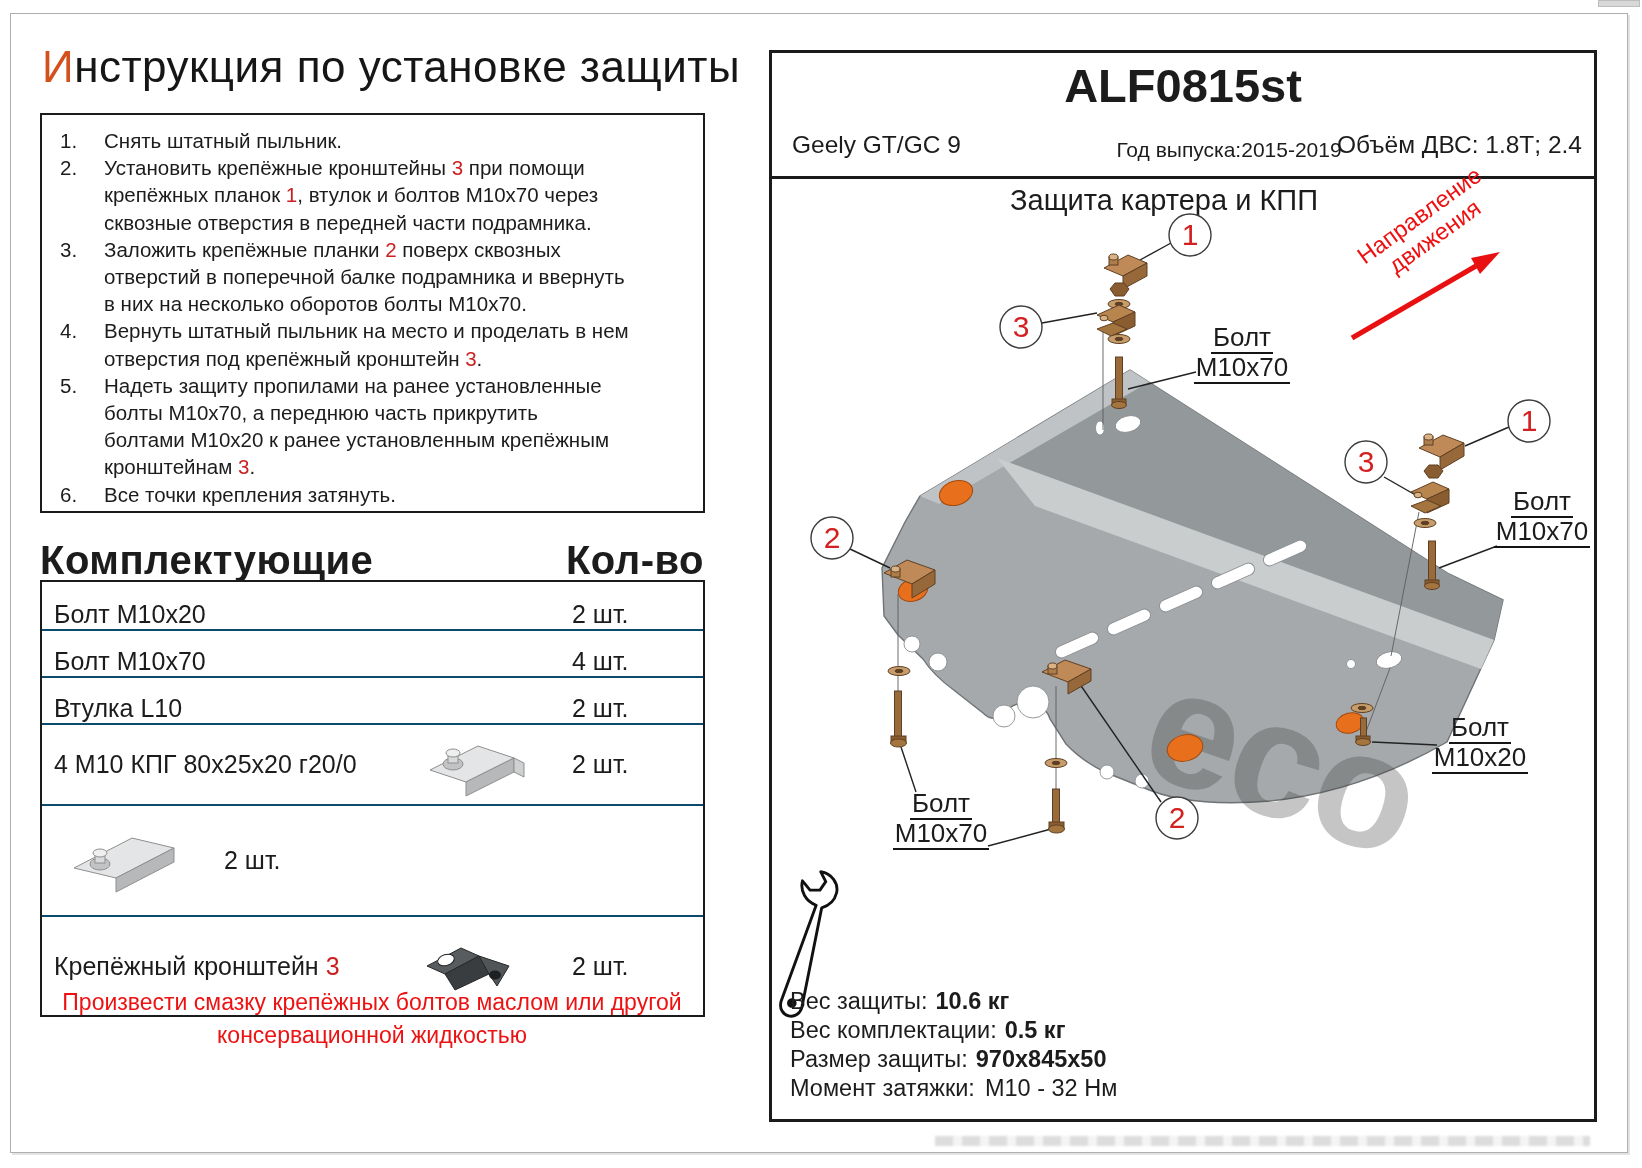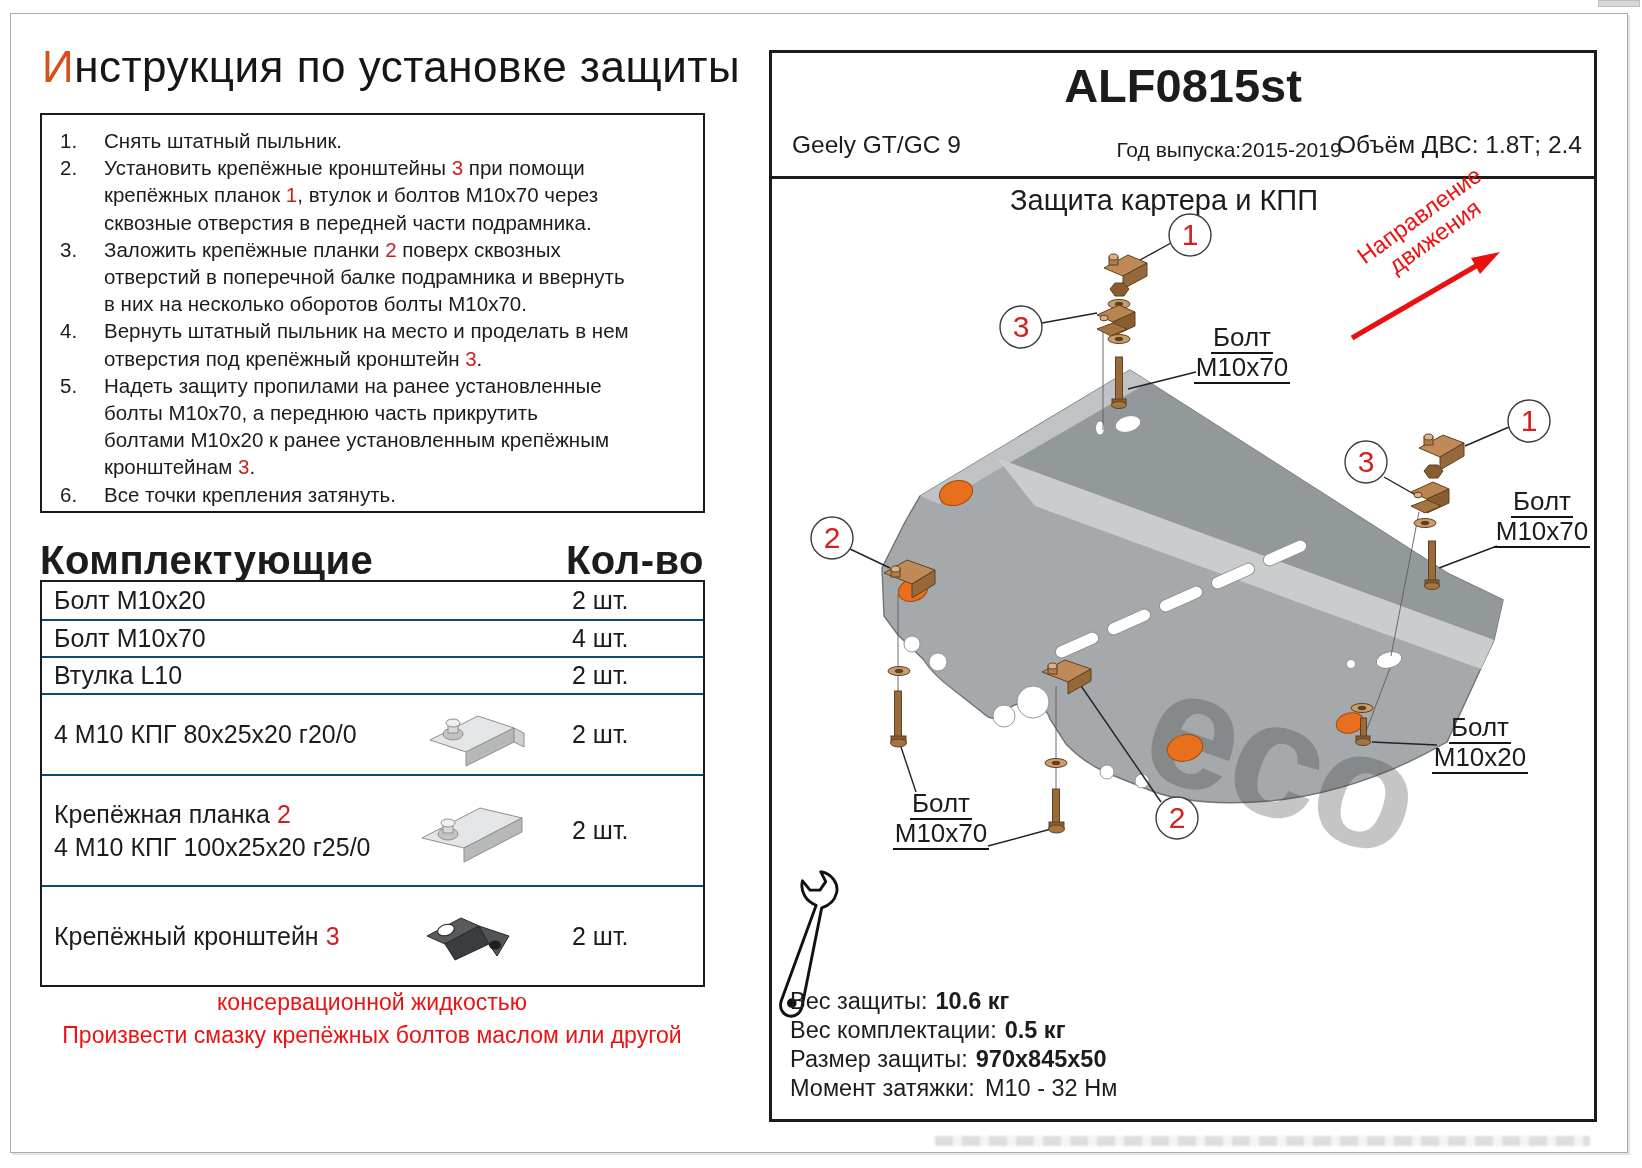--- a/index.html
+++ b/index.html
@@ -22,21 +22,21 @@
   .inst-text { flex:1; white-space:pre-wrap; }
   .rednum { color:#cc2020; }
 
   #comp-head { left:40px; top:538px; width:664px; display:flex; justify-content:space-between;font-weight:bold; }
   #comp-head div { font-size:40px; letter-spacing:.5px; }
   #comp-table { left:40px; top:580px; width:665px; border:2px solid #1b1b1b; }
   .crow { display:flex; align-items:center; border-top:2px solid #0c4a6e; }
   .crow:first-child { border-top:none; }
   .crow .name { flex:1; padding-left:12px; font-size:25px; }
   .crow .qty { width:145px; flex-shrink:0; font-size:25px; padding-left:14px; }
-  .crow.small { height:37px; }
+  .crow.small { height:47px;align-items:flex-end; }
   .crow.imgrow .name { display:flex; flex-direction:column; justify-content:center; line-height:33px; }
   .crow.imgrow .pic { width:168px; flex-shrink:0; display:flex; justify-content:center; align-items:center; }
   #row-planka1 { height:81px; }
   #row-planka2 { height:111px; }
   #row-kron3 { height:100px; }
 
   #warning { left:40px; top:986px; width:664px; text-align:center;
     color:#ed1111; font-size:23px; line-height:33px; }
 
   
@@ -145,24 +145,20 @@
         <polygon points="100,28 110,33 110,47 100,42" fill="#cfd0d1" stroke="#8f8f8f"></polygon>
         <ellipse cx="39" cy="34" rx="10" ry="6" fill="#c2c3c4" stroke="#8f8f8f"></ellipse>
         <rect x="34" y="23" width="10" height="10" fill="#d8d9da" stroke="#8f8f8f"></rect>
         <ellipse cx="39" cy="23" rx="7" ry="4" fill="#efefef" stroke="#8f8f8f"></ellipse>
       </svg>
     </div>
     <div class="qty">2 шт.</div>
   </div>
 
   <div class="crow imgrow" id="row-planka2">
-    <div class="name">
-      <div><span>Крепёжная планка </span><span class="rednum">2</span></div>
-      <div>4 М10 КПГ 100х25х20 г25/0</div>
-    </div>
     <div class="pic">
       <svg width="120" height="78" viewBox="0 0 120 78">
         <polygon points="8,46 66,16 108,26 50,56" fill="#e4e5e6" stroke="#8f8f8f"></polygon>
         <polygon points="50,56 108,26 108,40 50,70" fill="#b7b8b9" stroke="#8f8f8f"></polygon>
         <ellipse cx="34" cy="42" rx="10" ry="6" fill="#c2c3c4" stroke="#8f8f8f"></ellipse>
         <rect x="29" y="31" width="10" height="10" fill="#d8d9da" stroke="#8f8f8f"></rect>
         <ellipse cx="34" cy="31" rx="7" ry="4" fill="#efefef" stroke="#8f8f8f"></ellipse>
       </svg>
     </div>
     <div class="qty">2 шт.</div>
@@ -179,22 +175,22 @@
         <polygon points="26,46 60,28 70,46 36,62" fill="#3a3d3f" stroke="#26282a"></polygon>
         <polygon points="60,28 90,38 78,58 70,46" fill="#515557" stroke="#26282a"></polygon>
         <ellipse cx="76" cy="47" rx="6" ry="4.5" fill="#1e1f20"></ellipse>
       </svg>
     </div>
     <div class="qty">2 шт.</div>
   </div>
 </div>
 
 <div class="abs" id="warning">
+  <div>Произвести смазку крепёжных болтов маслом или другой</div>
   <div>консервационной жидкостью</div>
-  <div>Произвести смазку крепёжных болтов маслом или другой</div>
 </div>
 
 <div class="abs" id="panel-box"></div>
 <div class="abs" id="part-code">ALF0815st</div>
 <div class="abs" id="car-name">Geely GT/GC 9</div>
 <div class="abs" id="year-line">Год выпуска:2015-2019</div>
 <div class="abs" id="engine-line">Объём ДВС: 1.8Т; 2.4</div>
 <div class="abs" id="header-divider"></div>
 <div class="abs" id="diagram-title">Защита картера и КПП</div>
 

